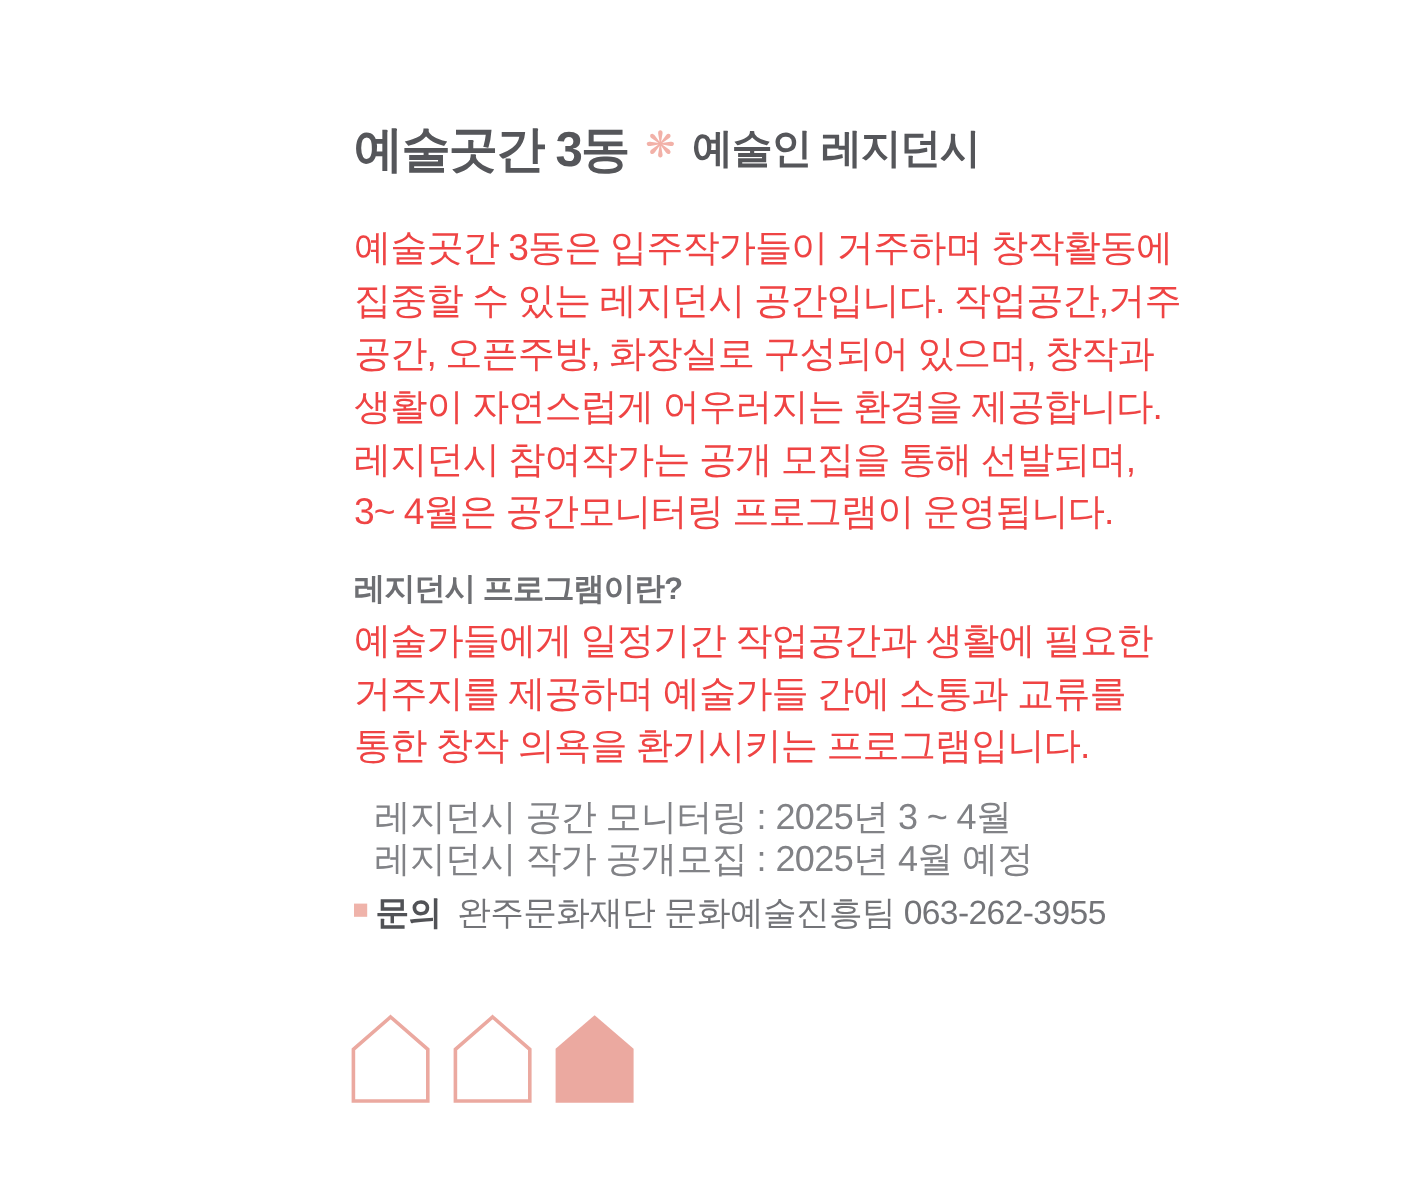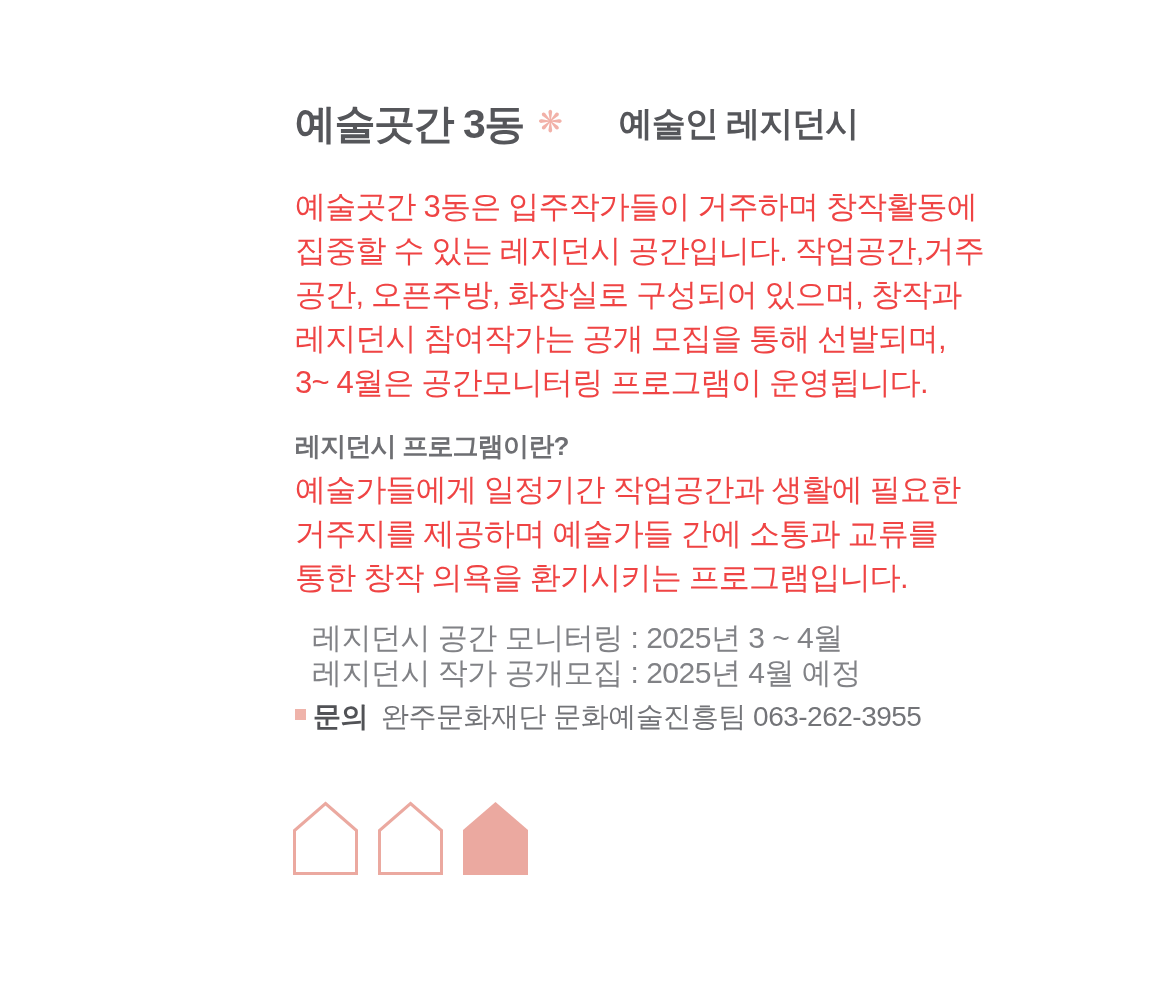--- a/index.html
+++ b/index.html
@@ -36,21 +36,20 @@
     color: #f2b1a8;
     line-height: 1;
     margin-top: -4px;
   }
   .title-sub {
     font-size: 34px;
     font-weight: bold;
     color: #55565a;
     letter-spacing: -1px;
     white-space: nowrap;
-    margin-left: 42px;
   }
   .intro { margin-top: 37px; }
   .body-line {
     font-size: 31px;
     line-height: 44px;
     font-weight: 300;
     color: #ef4444;
     letter-spacing: -0.8px;
     white-space: nowrap;
   }
@@ -118,20 +117,21 @@
     <div class="title-row">
       <span class="title-main">예술곳간 3동</span>
       <span class="flower-icon">❋</span>
       <span class="title-sub">예술인 레지던시</span>
     </div>
 
     <div class="intro">
       <div class="body-line">예술곳간 3동은 입주작가들이 거주하며 창작활동에</div>
       <div class="body-line">집중할 수 있는 레지던시 공간입니다. 작업공간,거주</div>
       <div class="body-line">공간, 오픈주방, 화장실로 구성되어 있으며, 창작과</div>
+      <div class="body-line">생활이 자연스럽게 어우러지는 환경을 제공합니다.</div>
       <div class="body-line">레지던시 참여작가는 공개 모집을 통해 선발되며,</div>
       <div class="body-line">3~ 4월은 공간모니터링 프로그램이 운영됩니다.</div>
     </div>
 
     <div class="section">
       <div class="section-heading">레지던시 프로그램이란?</div>
       <div class="body-line">예술가들에게 일정기간 작업공간과 생활에 필요한</div>
       <div class="body-line">거주지를 제공하며 예술가들 간에 소통과 교류를</div>
       <div class="body-line">통한 창작 의욕을 환기시키는 프로그램입니다.</div>
     </div>

